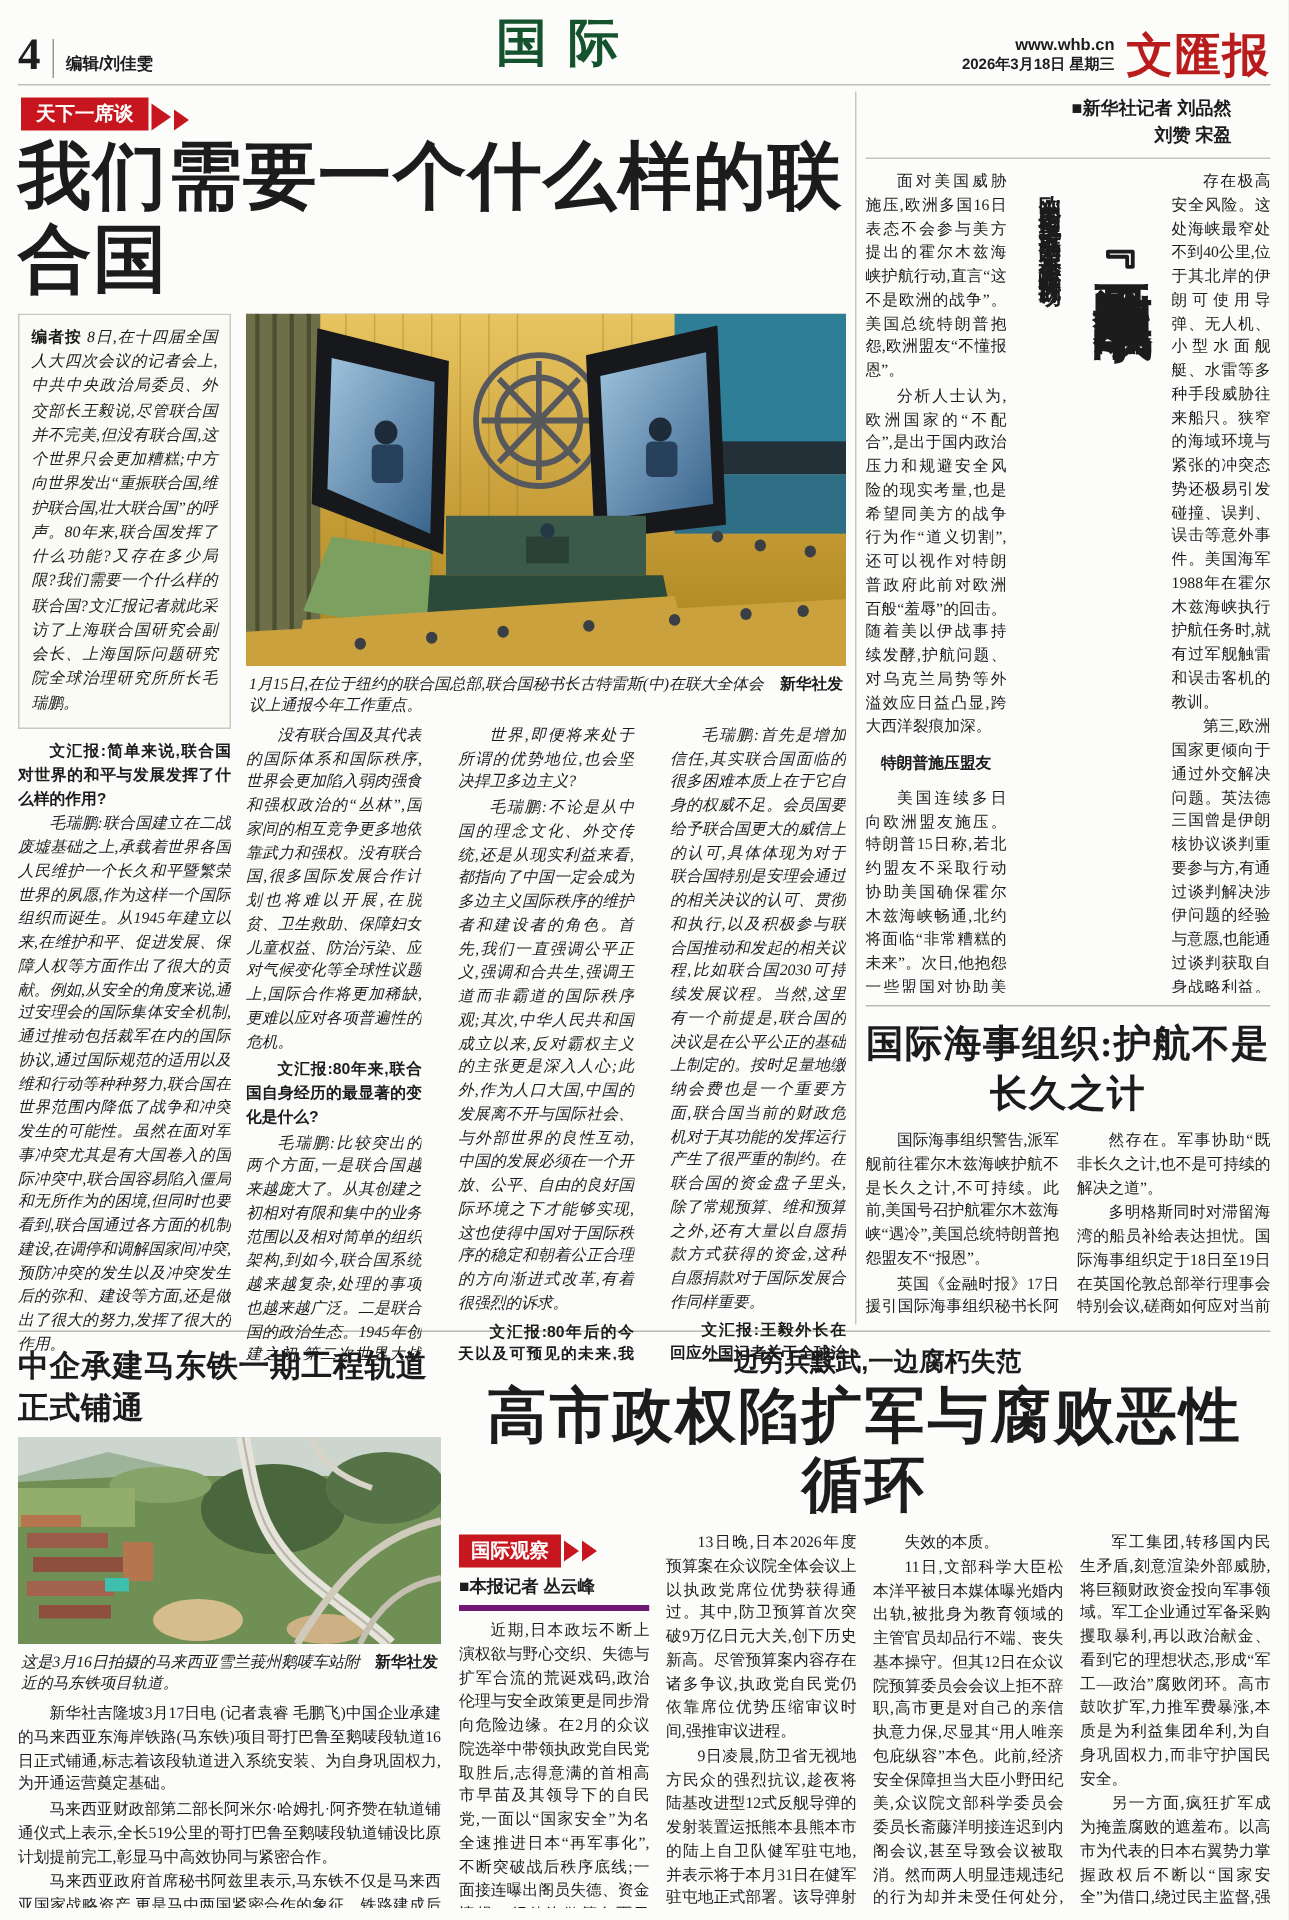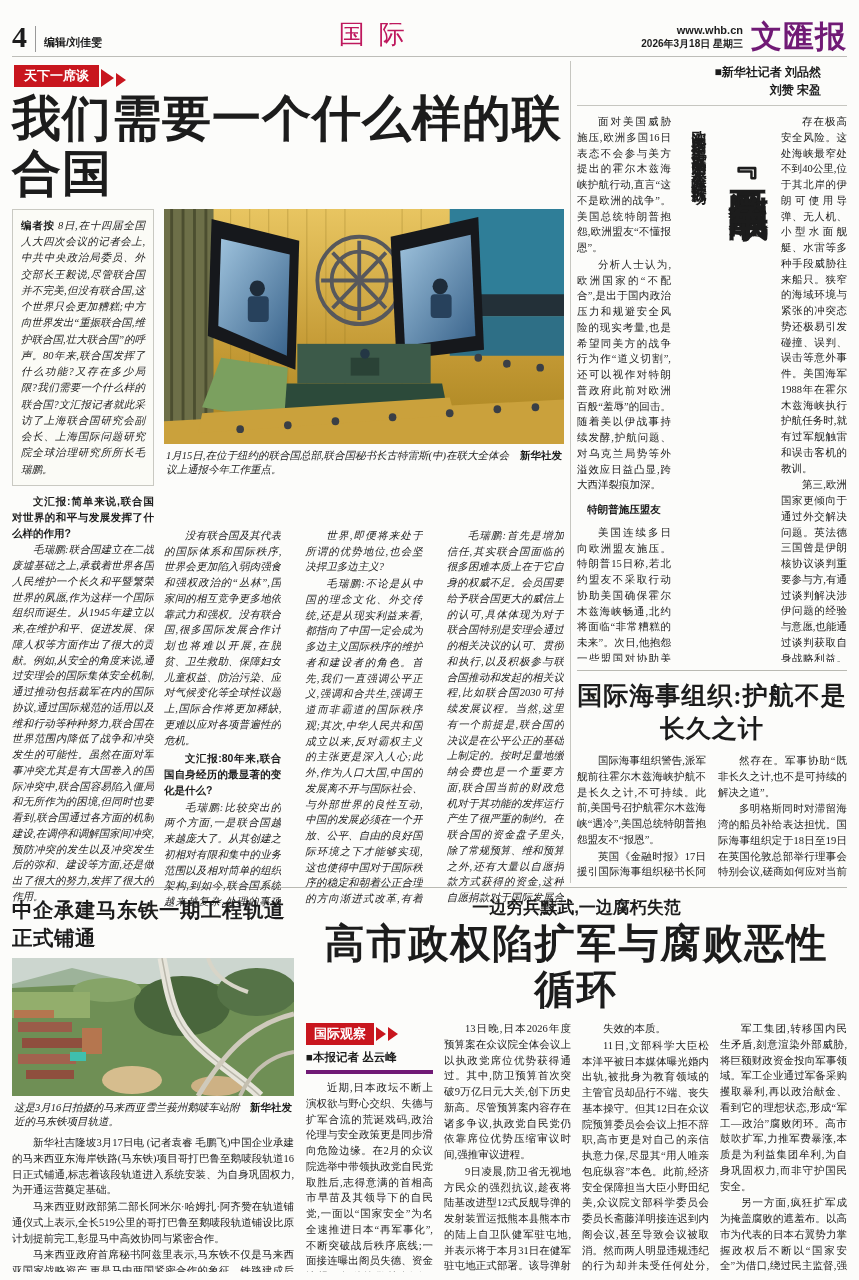--- a/index.html
+++ b/index.html
@@ -5,26 +5,26 @@
   html,body{margin:0;padding:0;background:#e8e8e4;}
   .page{width:859px;height:1280px;margin:0 auto;background:#fcfcfa;overflow:hidden;
         font-family:"Liberation Serif",serif;color:#1c1c1c;position:relative;box-sizing:border-box;
         padding:8px 12px 0 12px;}
   
   .hdr{display:flex;align-items:flex-end;justify-content:space-between;height:44px;border-bottom:1px solid #bdbdb8;padding-bottom:4px;}
   .hdr-left{display:flex;align-items:flex-end;gap:8px;}
   .pageno{font-size:30px;font-weight:700;line-height:1;}
   .hdr-sep{width:1px;height:26px;background:#999;}
   .editor{font-size:11px;font-weight:700;font-family:"Liberation Sans",sans-serif;padding-bottom:2px;}
-  .section-title{font-size:26px;letter-spacing:14px;color:#be185d;font-family:"Liberation Sans",sans-serif;font-weight:400;transform:translateX(7px);}
+  .section-title{font-size:34px;letter-spacing:14px;color:#14532d;font-family:"Liberation Sans",sans-serif;font-weight:700;transform:translateX(7px);}
   .hdr-right{display:flex;align-items:flex-end;gap:8px;}
   .hdr-meta{text-align:right;font-family:"Liberation Sans",sans-serif;line-height:1.25;padding-bottom:2px;}
   .site{font-size:11px;font-weight:700;}
   .date{font-size:10px;font-weight:700;}
-  .masthead{font-size:31px;font-weight:900;color:#701a75;line-height:1;letter-spacing:1px;}
+  .masthead{font-size:31px;font-weight:900;color:#b91c1c;line-height:1;letter-spacing:1px;}
   
   .main{display:flex;height:826px;}
   .lead{width:552px;padding-top:6px;box-sizing:border-box;}
   .vsep{width:1px;background:#c6c6c0;margin:4px 6px 0 6px;}
   .wire{flex:1;padding-top:4px;box-sizing:border-box;overflow:hidden;}
   
   .badge-row{display:flex;align-items:flex-end;gap:2px;margin:2px 0 4px 2px;}
   .badge{background:#c8161e;color:#fff;font-family:"Liberation Sans",sans-serif;font-weight:700;font-size:13px;padding:2px 10px;}
   .chev{width:0;height:0;border-top:9px solid transparent;border-bottom:9px solid transparent;border-left:13px solid #c8161e;}
   .chev.small{border-top-width:7px;border-bottom-width:7px;border-left-width:10px;}
@@ -33,21 +33,21 @@
   .iv-lines div{font-weight:700;}
   
   .lead-body{display:flex;gap:10px;margin-top:8px;height:698px;}
   .col0{width:142px;overflow:hidden;}
   .note-box{border:1px solid #c9c9c2;background:#fbfbf6;padding:7px 8px;margin-bottom:8px;font-size:10.5px;line-height:1.55;text-align:justify;font-style:italic;}
   .note-box b{font-style:normal;font-family:"Liberation Sans",sans-serif;}
   .lead-right{flex:1;display:flex;flex-direction:column;overflow:hidden;}
   .photo{width:100%;height:235px;background:#777;position:relative;overflow:hidden;}
   .caption{font-size:10.5px;padding:5px 2px 6px 2px;display:flex;justify-content:space-between;font-style:italic;}
   .caption .credit{font-weight:700;font-style:normal;font-family:"Liberation Sans",sans-serif;white-space:nowrap;margin-left:10px;}
-  .cols3{display:flex;gap:24px;flex:1;overflow:hidden;margin-top:45px;}
+  .cols3{display:flex;gap:24px;flex:1;overflow:hidden;}
   .cols3 > div{flex:1;overflow:hidden;}
   
   .para{font-size:10.5px;line-height:1.5;text-align:justify;text-indent:2em;margin:0 0 1px 0;}
   .para.q{font-weight:700;font-family:"Liberation Sans",sans-serif;margin-top:3px;}
   .para.a{font-style:italic;}
   .para.sub{font-family:"Liberation Sans",sans-serif;font-weight:700;font-size:14px;text-align:center;text-indent:0;margin:9px 0 7px 0;}
   
   .wire-byline{font-size:12px;font-family:"Liberation Sans",sans-serif;font-weight:700;text-align:right;padding:2px 26px 6px 0;border-bottom:1px solid #c6c6c0;margin-bottom:8px;line-height:1.5;}
   .wire-main{display:flex;gap:12px;height:548px;overflow:hidden;}
   .wcolL{width:94px;overflow:hidden;}

